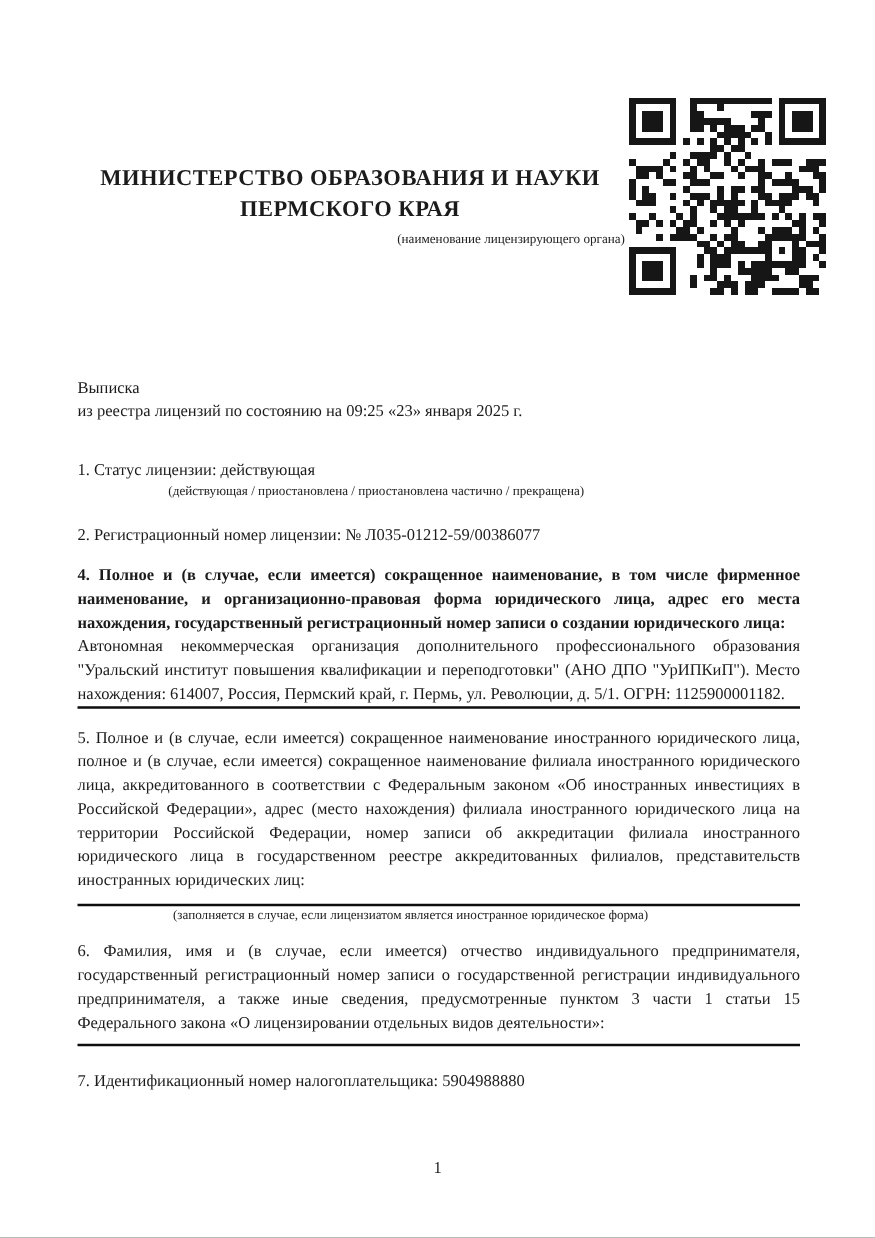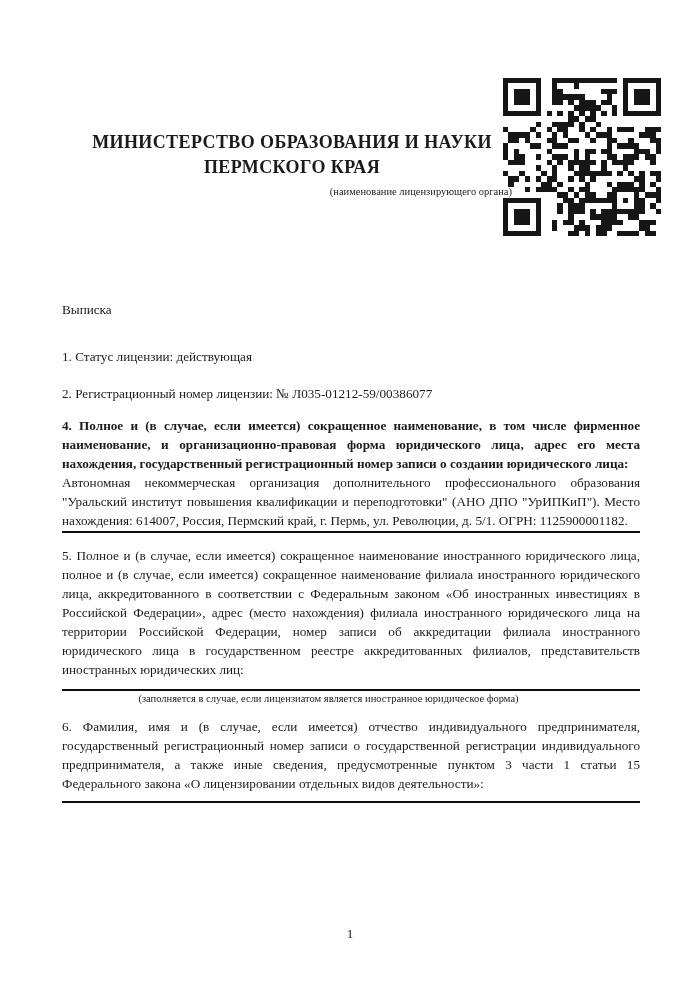--- a/index.html
+++ b/index.html
@@ -11,21 +11,21 @@
     font-family:"Liberation Serif","DejaVu Serif",serif;
     color:#1b1b1b;
     overflow:hidden;
   }
   .qr {
     position:absolute; left:503px; top:78px;
     width:158px; height:158px;
   }
   .qr svg { display:block; width:158px; height:158px; }
   .authority {
-    position:absolute; left:72px; top:130px; width:440px;
+    position:absolute; left:60px; top:130px; width:440px;
     text-align:center;
   }
   .authority .name {
     font-weight:bold; font-size:18px; line-height:25px;
     letter-spacing:0.4px;
   }
   .authority .small-caption { margin-top:5px;text-align:right; }
   .small-caption {
     font-size:10.5px; line-height:13px; color:#222;
   }
@@ -473,36 +473,39 @@
   <div class="authority">
     <div class="name">МИНИСТЕРСТВО ОБРАЗОВАНИЯ И НАУКИ</div>
     <div class="name">ПЕРМСКОГО КРАЯ</div>
     <div class="small-caption">(наименование лицензирующего органа)</div>
   </div>
 
   <div class="body">
 
     <div class="doc-title">
       <div>Выписка</div>
+      <div>из реестра лицензий по состоянию на 09:25 «23» января 2025 г.</div>
     </div>
 
     <p class="item mt-status">1. Статус лицензии: действующая</p>
+    <div class="small-caption caption-status">(действующая / приостановлена / приостановлена частично / прекращена)</div>
 
     <p class="item mt-regnum">2. Регистрационный номер лицензии: № Л035-01212-59/00386077</p>
 
 
     <p class="item justified mt-p4">4. Полное и (в случае, если имеется) сокращенное наименование, в том числе фирменное наименование, и организационно-правовая форма юридического лица, адрес его места нахождения, государственный регистрационный номер записи о создании юридического лица:</p>
     <p class="item justified">Автономная некоммерческая организация дополнительного профессионального образования "Уральский институт повышения квалификации и переподготовки" (АНО ДПО "УрИПКиП"). Место нахождения: 614007, Россия, Пермский край, г. Пермь, ул. Революции, д. 5/1. ОГРН: 1125900001182.</p>
     <hr class="rule rule-p4">
 
     <p class="item justified mt-p5">5. Полное и (в случае, если имеется) сокращенное наименование иностранного юридического лица, полное и (в случае, если имеется) сокращенное наименование филиала иностранного юридического лица, аккредитованного в соответствии с Федеральным законом «Об иностранных инвестициях в Российской Федерации», адрес (место нахождения) филиала иностранного юридического лица на территории Российской Федерации, номер записи об аккредитации филиала иностранного юридического лица в государственном реестре аккредитованных филиалов, представительств иностранных юридических лиц:</p>
     <hr class="rule rule-p5">
     <div class="small-caption caption-rule">(заполняется в случае, если лицензиатом является иностранное юридическое форма)</div>
 
     <p class="item justified mt-p6">6. Фамилия, имя и (в случае, если имеется) отчество индивидуального предпринимателя, государственный регистрационный номер записи о государственной регистрации индивидуального предпринимателя, а также иные сведения, предусмотренные пунктом 3 части 1 статьи 15 Федерального закона «О лицензировании отдельных видов деятельности»:</p>
     <hr class="rule rule-p6">
 
+    <p class="item mt-p7">7. Идентификационный номер налогоплательщика: 5904988880</p>
 
   </div>
 
   <div class="page-number">1</div>
 
 </div>
 
 </body></html>

